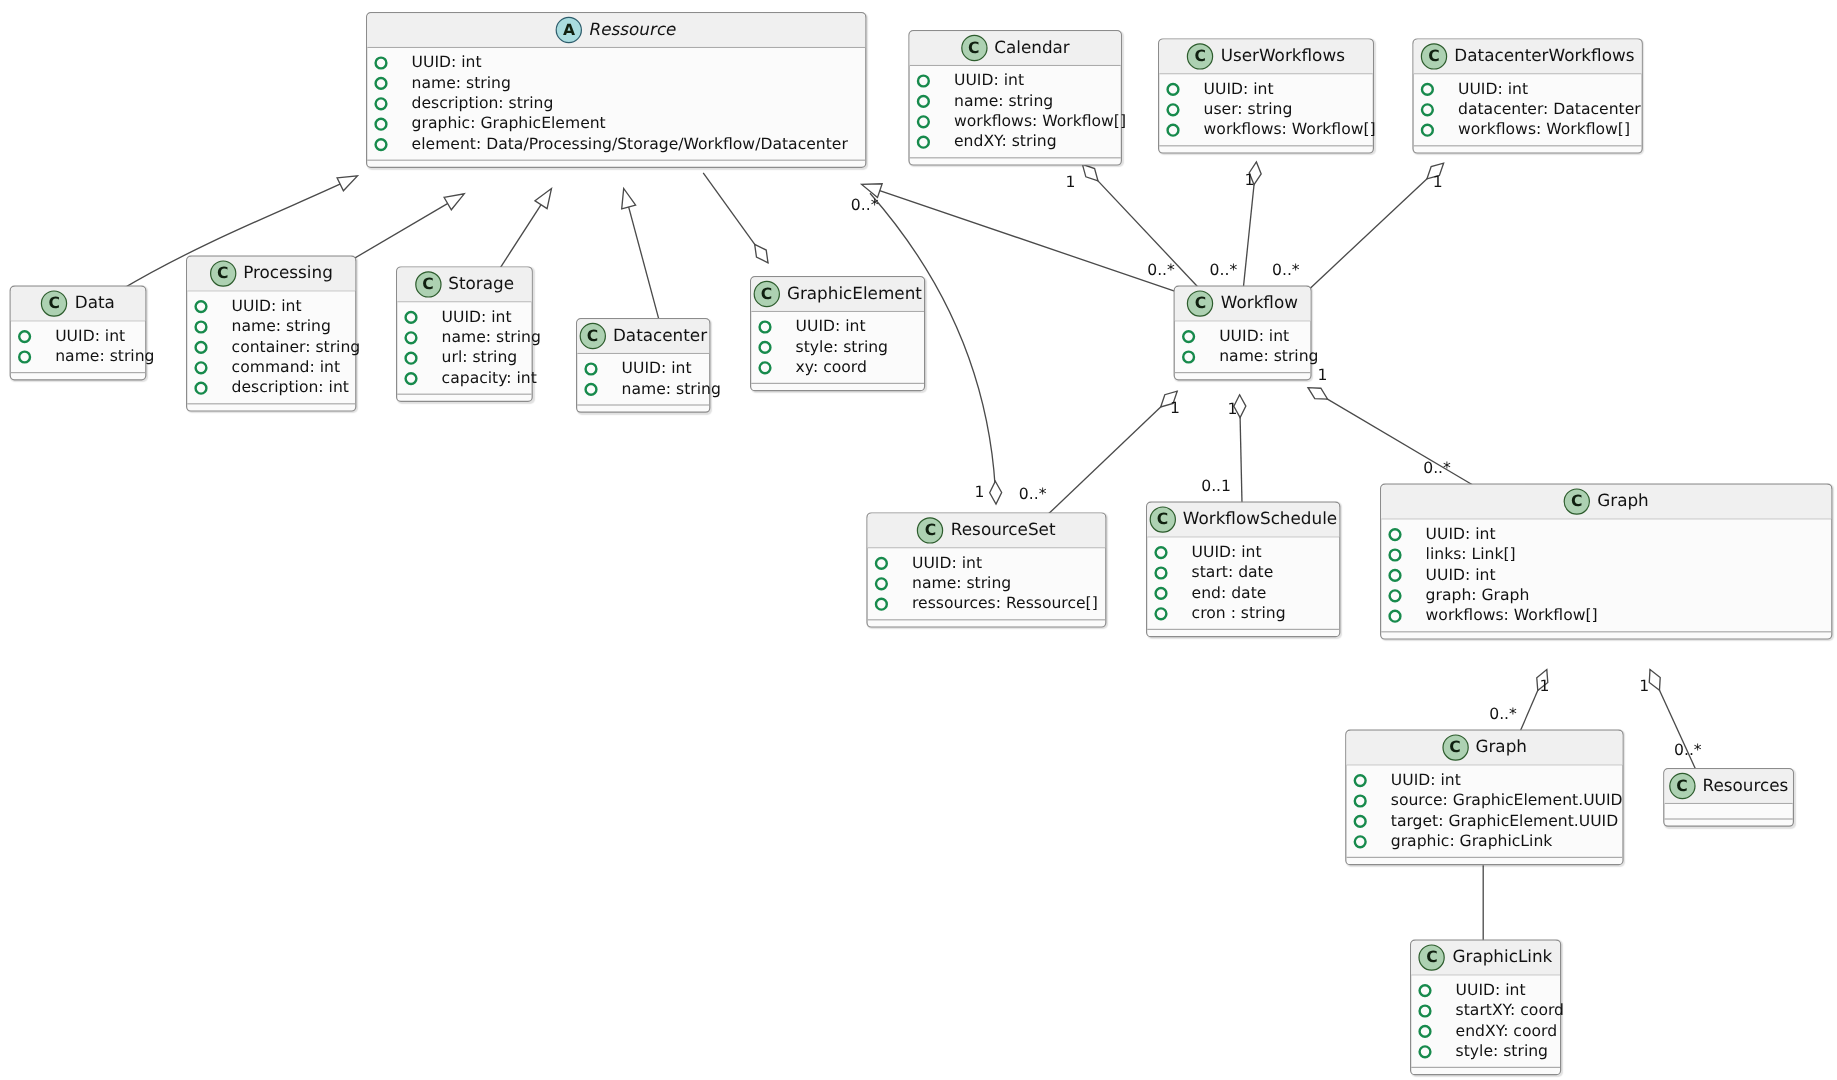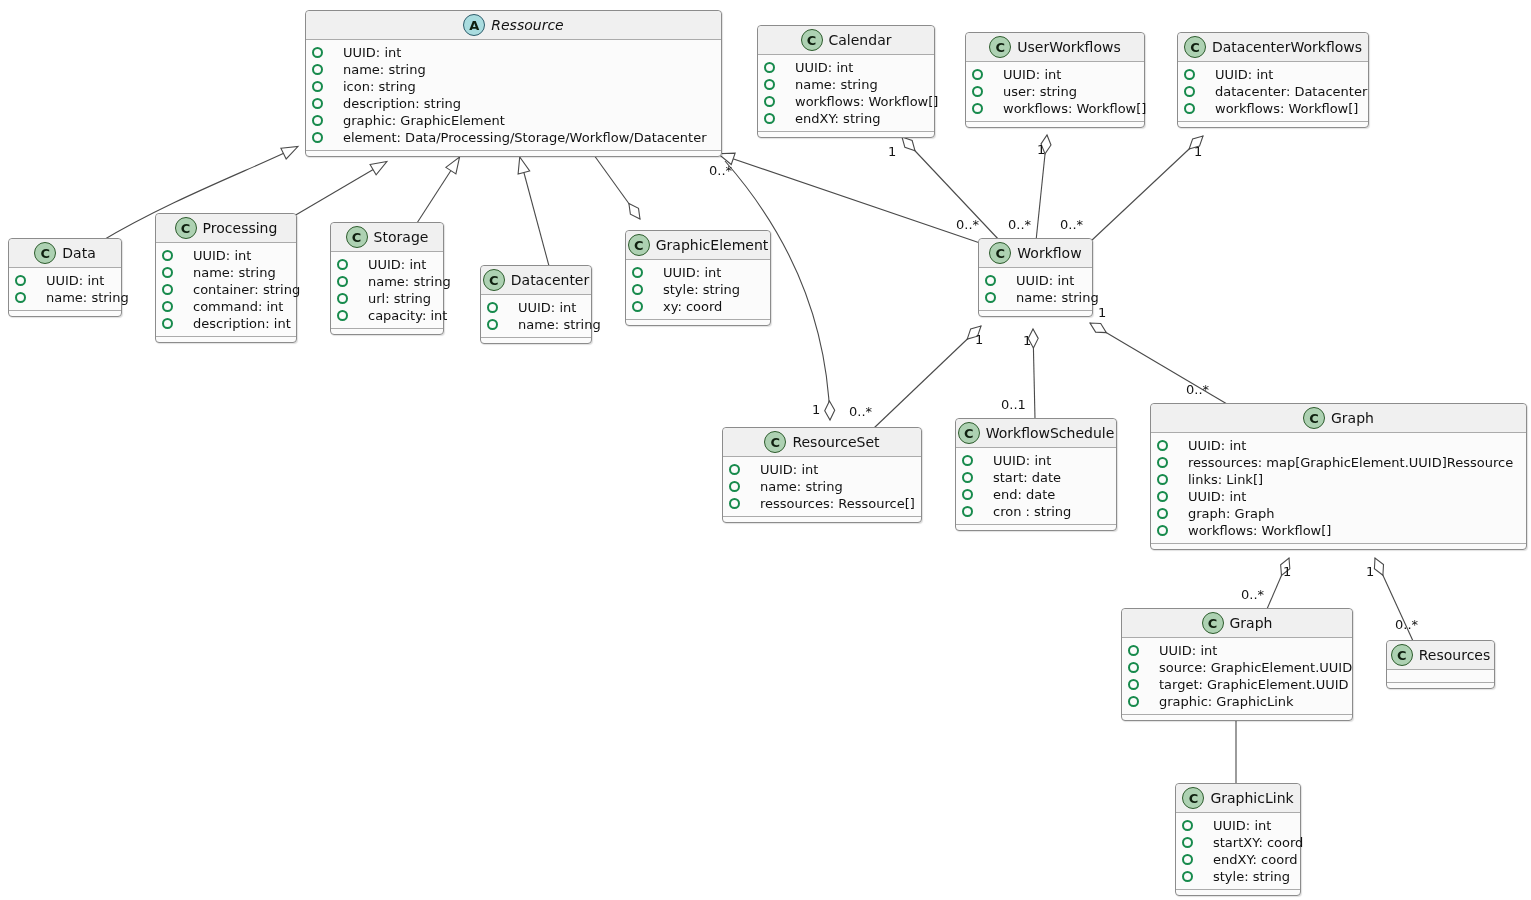--- a/index.html
+++ b/index.html
@@ -83,24 +83,20 @@
         <div class="uml-attr">
           <span class="ring-icon"></span>
           <span>UUID: int</span>
         </div>
         <div class="uml-attr">
           <span class="ring-icon"></span>
           <span>name: string</span>
         </div>
         <div class="uml-attr">
           <span class="ring-icon"></span>
-          <span>icon: string</span>
-        </div>
-        <div class="uml-attr">
-          <span class="ring-icon"></span>
           <span>description: string</span>
         </div>
         <div class="uml-attr">
           <span class="ring-icon"></span>
           <span>graphic: GraphicElement</span>
         </div>
         <div class="uml-attr">
           <span class="ring-icon"></span>
           <span>element: Data/Processing/Storage/Workflow/Datacenter</span>
         </div>
@@ -348,24 +344,20 @@
     </div>
     <div class="uml-class" style="left: 1150px; top: 403px; width: 375px;">
       <div class="uml-header">
         <span class="uml-circle kind-class">C</span>
         <span class="uml-title">Graph</span>
       </div>
       <div class="uml-attrs">
         <div class="uml-attr">
           <span class="ring-icon"></span>
           <span>UUID: int</span>
-        </div>
-        <div class="uml-attr">
-          <span class="ring-icon"></span>
-          <span>ressources: map[GraphicElement.UUID]Ressource</span>
         </div>
         <div class="uml-attr">
           <span class="ring-icon"></span>
           <span>links: Link[]</span>
         </div>
         <div class="uml-attr">
           <span class="ring-icon"></span>
           <span>UUID: int</span>
         </div>
         <div class="uml-attr">

